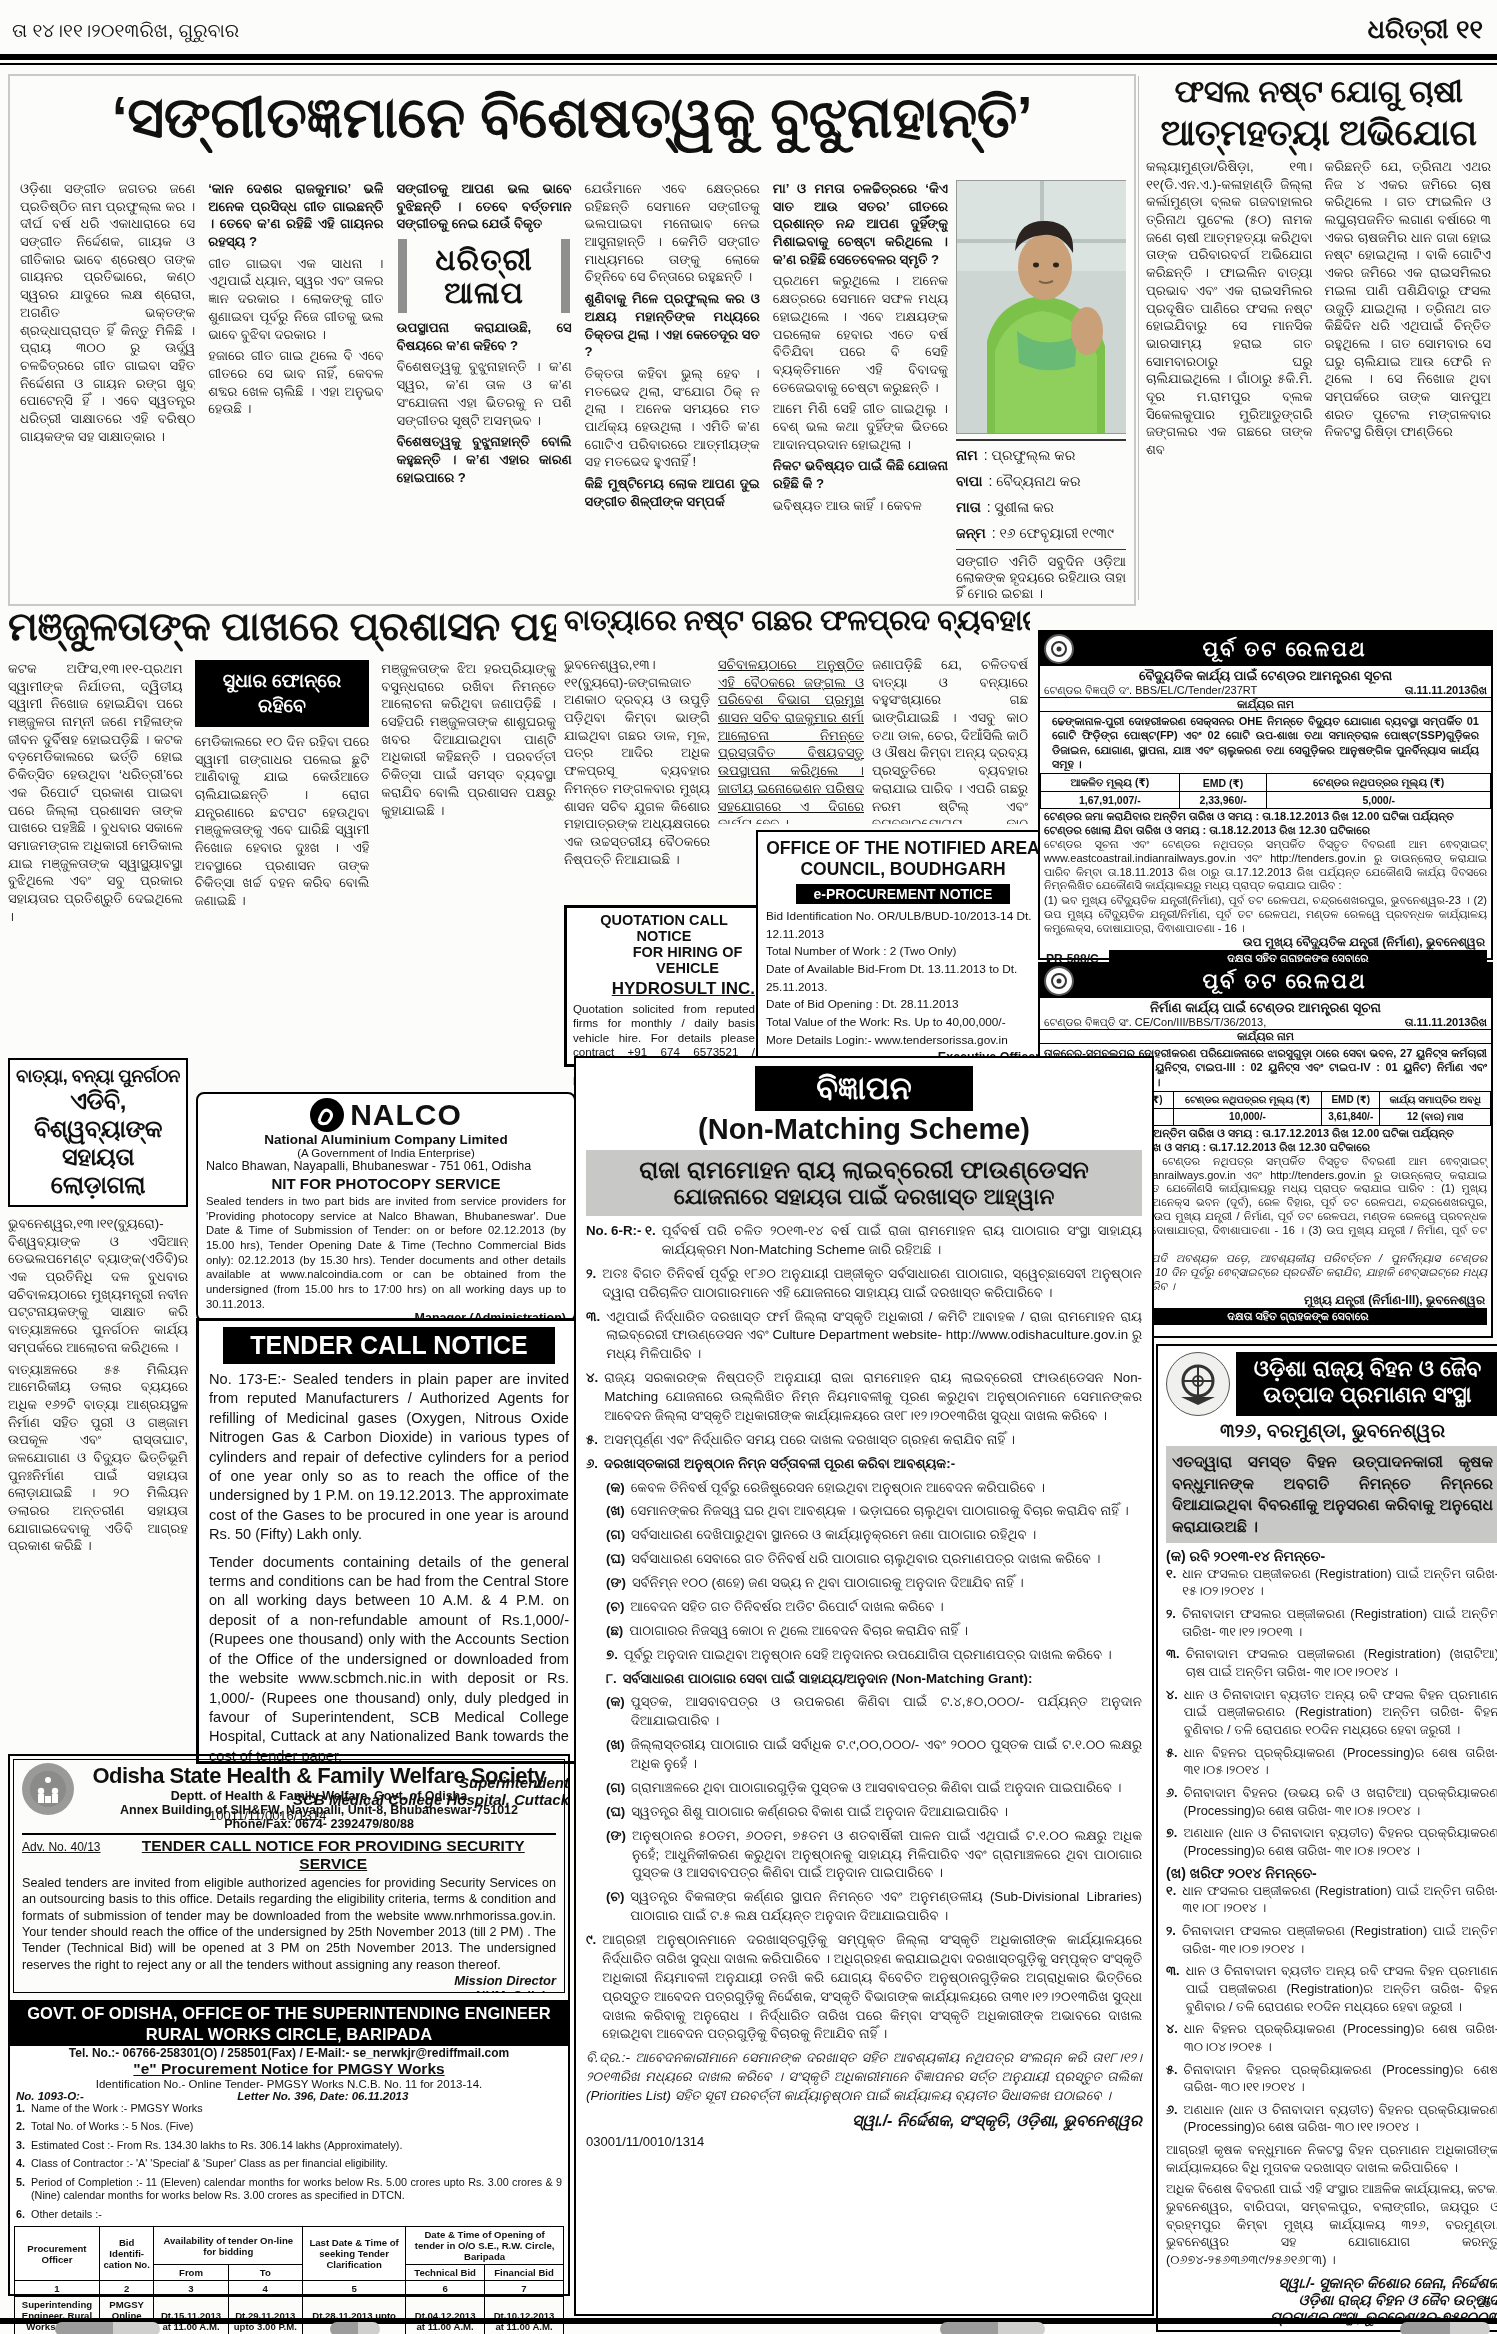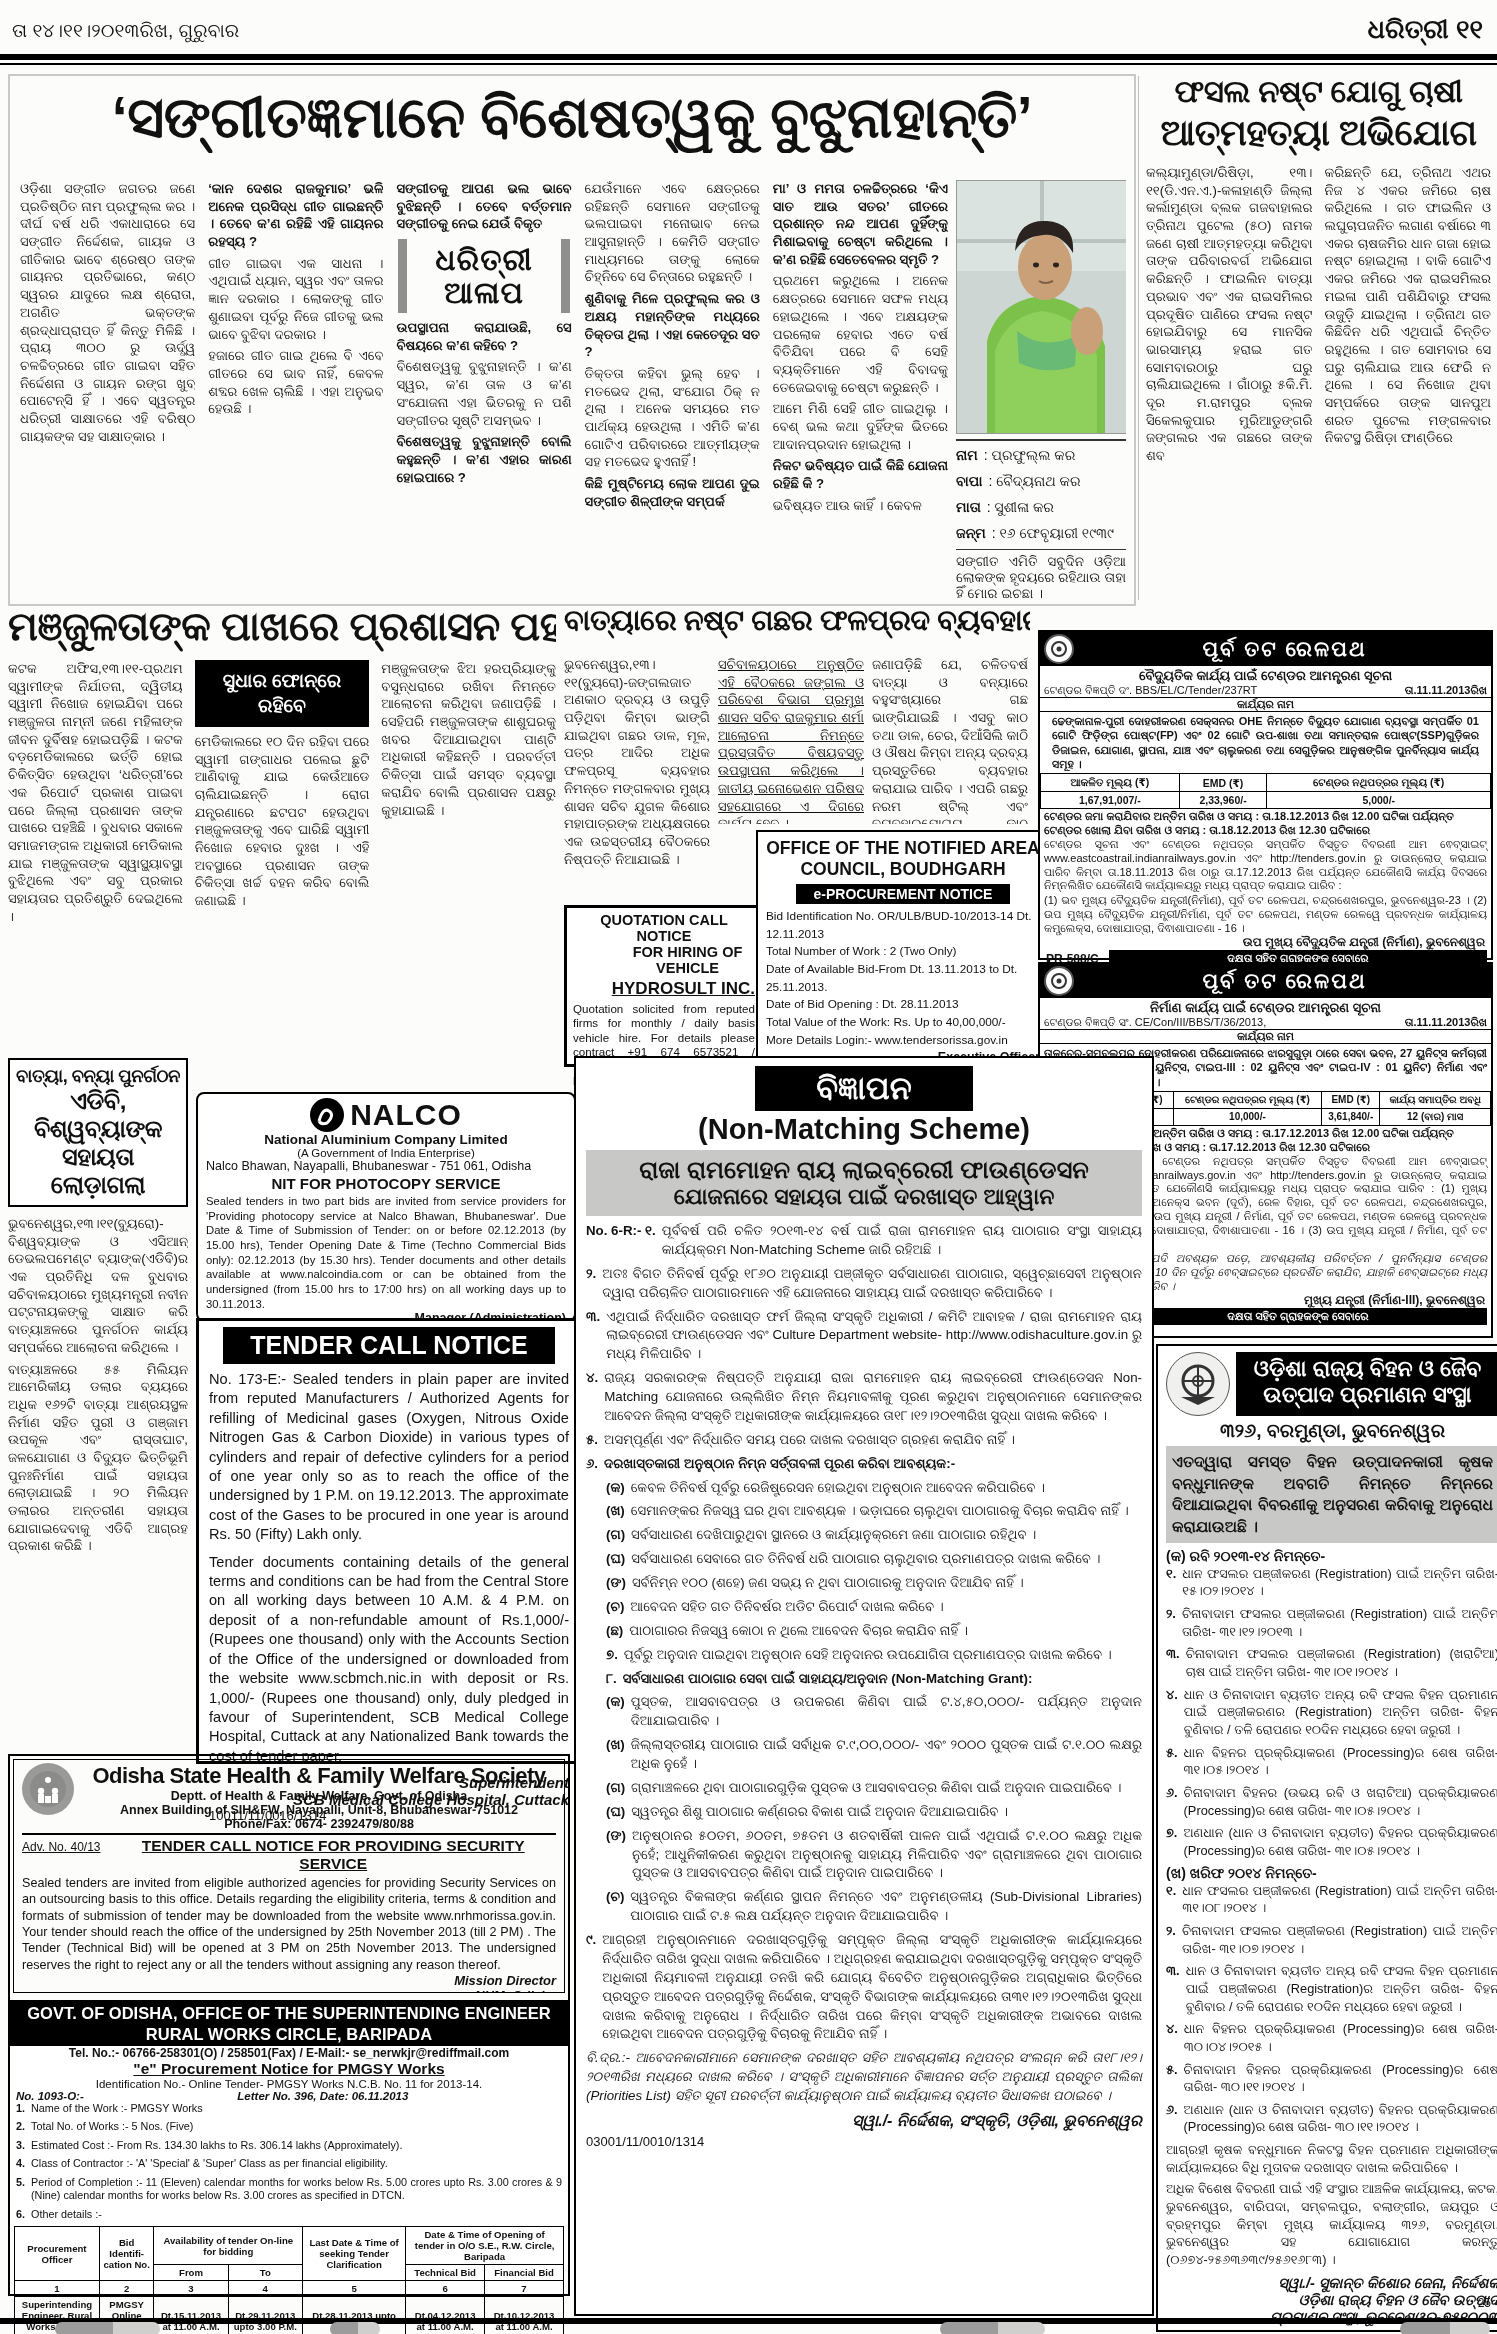--- a/index.html
+++ b/index.html
@@ -114,21 +114,21 @@
       <div style="border-top:1px solid #333;margin-top:4px;padding-top:4px;font-size:13.4px;text-align:justify;">ସଙ୍ଗୀତ ଏମିତି ସବୁଦିନ ଓଡ଼ିଆ ଲୋକଙ୍କ ହୃଦୟରେ ରହିଥାଉ ତାହା ହିଁ ମୋର ଇଚ୍ଛା ।</div>
 
     </div>
   </div>
 
   <div class="colrule" style="left:1138px;top:76px;height:524px;"></div>
 
   <div class="abs" style="left:1146px;top:74px;width:345px;height:528px;overflow:hidden;">
     <div class="hl" style="font-size:31px;text-align:center;">ଫସଲ ନଷ୍ଟ ଯୋଗୁ ଚାଷୀ</div>
     <div class="hl" style="font-size:36px;text-align:center;margin-top:2px;">ଆତ୍ମହତ୍ୟା ଅଭିଯୋଗ</div>
-    <div style="display:flex;gap:12px;margin-top:10px;height:430px;overflow:hidden;">
+    <div style="display:flex;gap:12px;margin-top:4px;height:430px;overflow:hidden;">
       <div class="news" style="flex:1;">
           <div class="para">କଲ୍ୟାମୁଣ୍ଡା/ରିଷିଡ଼ା, ୧୩।୧୧(ଡି.ଏନ.ଏ.)-କଳାହାଣ୍ଡି ଜିଲ୍ଲା କର୍ଲାମୁଣ୍ଡା ବ୍ଲକ ଗଜବାହାଲର ତ୍ରିନାଥ ପୁଟେଲ (୫୦) ନାମକ ଜଣେ ଚାଷୀ ଆତ୍ମହତ୍ୟା କରିଥିବା ତାଙ୍କ ପରିବାରବର୍ଗ ଅଭିଯୋଗ କରିଛନ୍ତି । ଫାଇଲିନ ବାତ୍ୟା ପ୍ରଭାବ ଏବଂ ଏକ ରାଇସମିଲର ପ୍ରଦୂଷିତ ପାଣିରେ ଫସଲ ନଷ୍ଟ ହୋଇଯିବାରୁ ସେ ମାନସିକ ଭାରସାମ୍ୟ ହରାଇ ଗତ ସୋମବାରଠାରୁ ଘରୁ ଚାଲିଯାଇଥିଲେ । ଗାଁଠାରୁ ୫କି.ମି. ଦୂର ମ.ରାମପୁର ବ୍ଲକ ସିକେଲକୁପାର ମୁରିଆଡୁଙ୍ଗରି ଜଙ୍ଗଲର ଏକ ଗଛରେ ତାଙ୍କ ଶବ</div>
         </div>
       <div class="news" style="flex:1;">
           <div class="para">କରିଛନ୍ତି ଯେ, ତ୍ରିନାଥ ଏଥର ନିଜ ୪ ଏକର ଜମିରେ ଚାଷ କରିଥିଲେ । ଗତ ଫାଇଲିନ ଓ ଲଘୁଚାପଜନିତ ଲଗାଣ ବର୍ଷାରେ ୩ ଏକର ଚାଷଜମିର ଧାନ ଗଜା ହୋଇ ନଷ୍ଟ ହୋଇଥିଲା । ବାକି ଗୋଟିଏ ଏକର ଜମିରେ ଏକ ରାଇସମିଲର ମଇଳା ପାଣି ପଶିଯିବାରୁ ଫସଲ ଉଜୁଡ଼ି ଯାଇଥିଲା । ତ୍ରିନାଥ ଗତ କିଛିଦିନ ଧରି ଏଥିପାଇଁ ଚିନ୍ତିତ ରହୁଥିଲେ । ଗତ ସୋମବାର ସେ ଘରୁ ଚାଲିଯାଇ ଆଉ ଫେରି ନ ଥିଲେ । ସେ ନିଖୋଜ ଥିବା ସମ୍ପର୍କରେ ତାଙ୍କ ସାନପୁଅ ଶରତ ପୁଟେଲ ମଙ୍ଗଳବାର ନିକଟସ୍ଥ ରିଷିଡ଼ା ଫାଣ୍ଡିରେ</div>
         </div>
     </div>
   </div>
 
   <div class="abs" style="left:8px;top:604px;width:548px;height:448px;overflow:hidden;">

